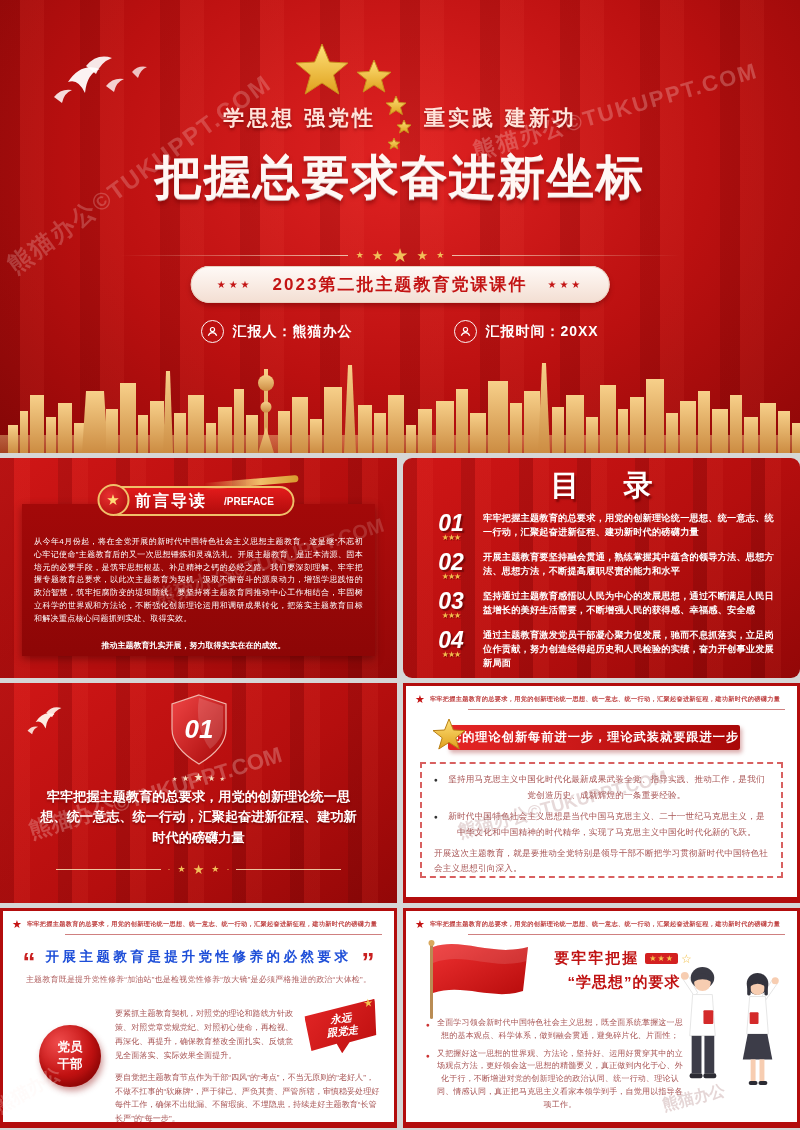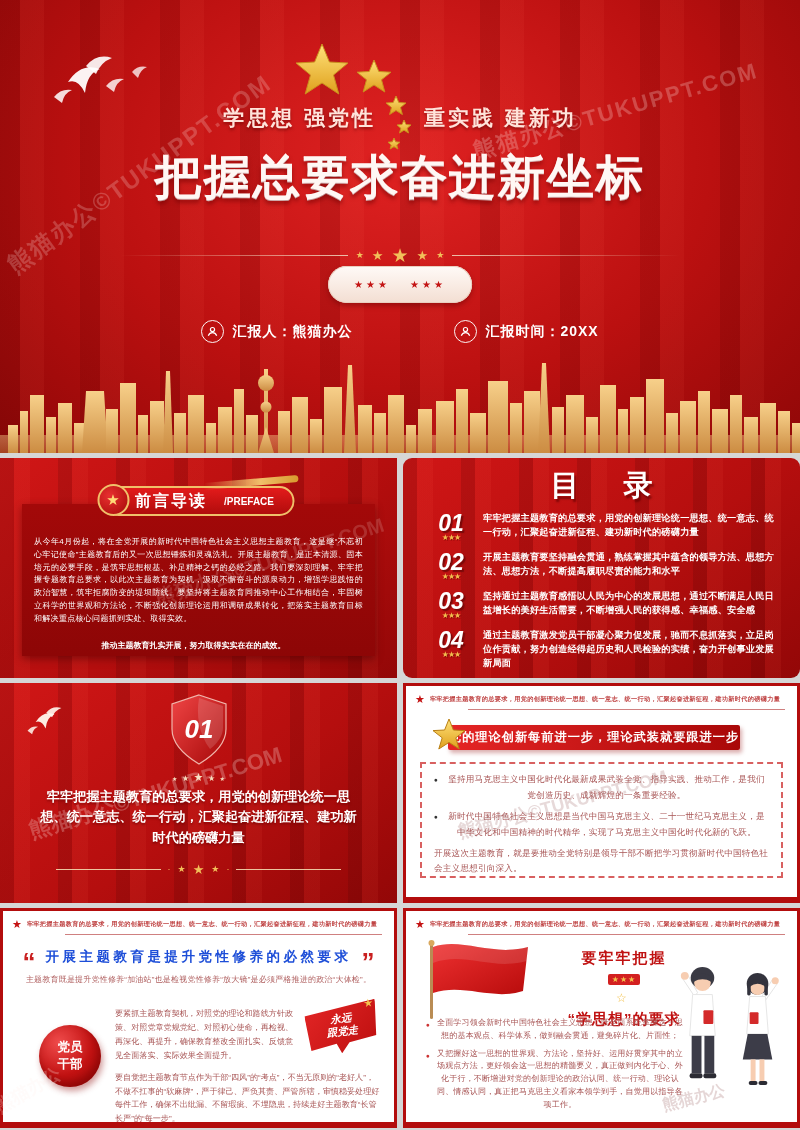--- a/index.html
+++ b/index.html
@@ -108,21 +108,21 @@
   .q-ribbon{position:absolute;right:16px;top:92px;width:72px;height:50px;transform:rotate(-7deg);}
   .q-ribbon-shape{width:100%;height:100%;background:linear-gradient(135deg,#e22525,#bd0f0f);
     clip-path:polygon(0 18%, 100% 0, 96% 72%, 58% 80%, 46% 100%, 40% 80%, 4% 88%);
     display:flex;align-items:center;justify-content:center;color:#fff;font-size:10.5px;font-weight:900;
     font-style:italic;white-space:pre-line;line-height:1.2;text-align:center;padding-bottom:6px;box-sizing:border-box;}
   .q-ribbon-star{position:absolute;top:-3px;right:2px;color:#f3c24e;font-size:11px;}
   
   .grasp-slide{left:403px;top:908px;width:397px;height:220px;}
   .g-flag{position:absolute;left:16px;top:28px;}
   .g-title{position:absolute;left:130px;top:38px;width:176px;text-align:center;}
-  .g-t1{font-size:15px;font-weight:900;color:#c01212;letter-spacing:2px;display:flex;align-items:center;justify-content:center;gap:6px;flex-direction:column;}
+  .g-t1{font-size:15px;font-weight:900;color:#c01212;letter-spacing:2px;display:flex;align-items:center;justify-content:center;gap:6px;}
   .g-starbadge{display:inline-flex;align-items:center;background:#d32020;border-radius:2px;padding:1px 4px;
     color:#f3c24e;font-size:8px;letter-spacing:1px;font-style:normal;}
   .g-star-out{color:#f3c24e;font-size:12px;margin-left:-3px;}
   .g-t2{margin-top:5px;font-size:15px;font-weight:900;color:#c01212;letter-spacing:1px;}
   .g-figs{position:absolute;right:8px;top:50px;}
   .g-list{position:absolute;left:20px;top:106px;width:258px;}
   .g-list .b-text{font-size:8px;line-height:1.6;}
   
   .wm{position:absolute;font-weight:700;pointer-events:none;white-space:nowrap;z-index:9;}
   .wm1{left:-20px;top:158px;transform:rotate(-36deg);font-size:24px;color:rgba(255,235,230,.22);letter-spacing:2px;}
@@ -172,20 +172,21 @@
       <span class="dl l"></span>
       <span class="ds s1">★</span>
       <span class="ds s2">★</span>
       <span class="ds s3">★</span>
       <span class="ds s2">★</span>
       <span class="ds s1">★</span>
       <span class="dl r"></span>
     </div>
     <div class="cover-banner">
       <span class="banner-stars">★★★</span>
+      <span class="banner-text">2023第二批主题教育党课课件</span>
       <span class="banner-stars">★★★</span>
     </div>
     <div class="presenters">
       <div class="presenter">
         <span class="p-icon">
           <svg width="13" height="13" viewBox="0 0 20 20">
               <circle cx="10" cy="7" r="3.2" fill="none" stroke="#fff" stroke-width="1.8"></circle>
               <path d="M3.5 16.5c1.3-3.2 4.2-4.7 6.5-4.7s5.2 1.5 6.5 4.7" fill="none" stroke="#fff" stroke-width="1.8"></path>
             </svg>
         </span>

